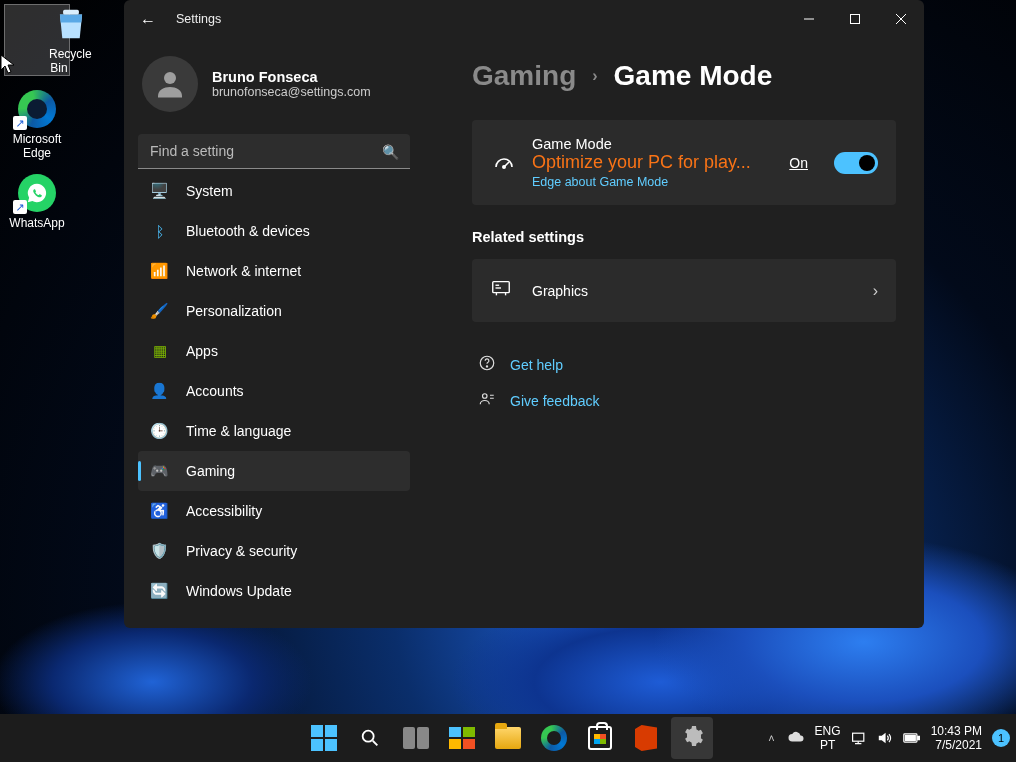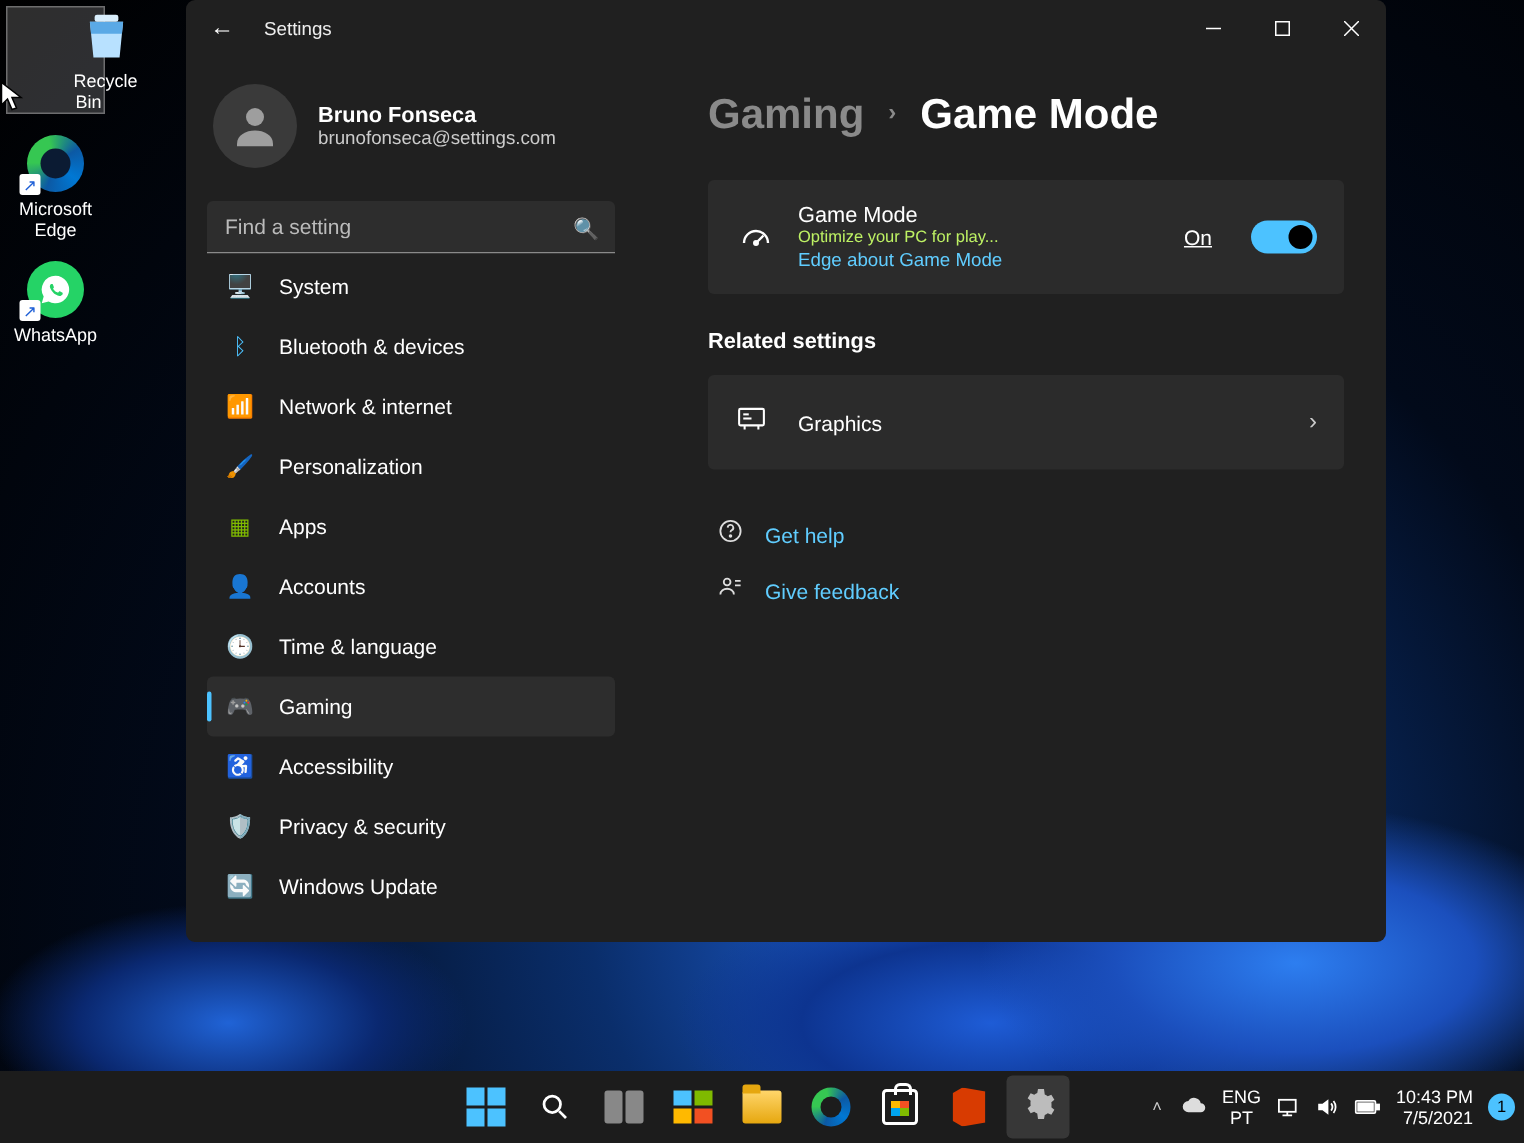--- a/index.html
+++ b/index.html
@@ -57,21 +57,21 @@
 .nav-item.active::before { content:""; position:absolute; left:0; top:10px; bottom:10px; width:3px; background:#4cc2ff; border-radius:2px;}
 .nav-icon { width: 20px; height: 20px; margin-right: 16px; display: inline-flex; align-items:center; justify-content:center; font-size: 15px;}
 .content { flex: 1; padding: 22px 28px 0 48px; overflow:auto;}
 .breadcrumb { font-size: 28px; font-weight: 600; display: flex; align-items:center; gap: 16px; margin-bottom: 28px;}
 .bc-parent { color: #8a8a8a; cursor:pointer;}
 .bc-sep { color: #8a8a8a; font-size: 16px;}
 .card { background: #2b2b2b; border-radius: 4px; padding: 16px 18px; display: flex; align-items: center; margin-bottom: 24px; }
 .card .card-icon { width: 28px; margin-right: 14px; color: #fff; font-size: 20px; display:flex;align-items:center;justify-content:center;}
 .card-texts { flex: 1; }
 .card-title { font-size: 14.5px; }
-.card-sub { font-size: 11px; color: #bef264; }
+.card-sub { font-size: 18px; color: #f97316; }
 .card-link { font-size: 12.5px; color: #60cdff; cursor: pointer; margin-top:2px;}
 .toggle-wrap { display: flex; align-items: center; gap: 26px; text-decoration: underline; }
 .toggle-label { font-size: 14px; }
 .toggle { width: 44px; height: 22px; border-radius: 11px; background: #4cc2ff; position: relative; cursor: pointer; }
 .toggle .knob { position: absolute; right: 3px; top: 3px; width: 16px; height: 16px; border-radius:50%; background: #000; }
 .section-header { font-size: 14.5px; font-weight: 700; margin-bottom: 14px; }
 .link-card { background: #2b2b2b; border-radius: 4px; padding: 18px; display: flex; align-items: center; cursor: pointer; margin-bottom: 32px; }
 .link-card .lc-icon { width: 28px; margin-right: 14px; font-size: 18px;}
 .link-card .lc-label { flex: 1; font-size: 14px; }
 .chev { color: #ccc; font-size: 16px; }

